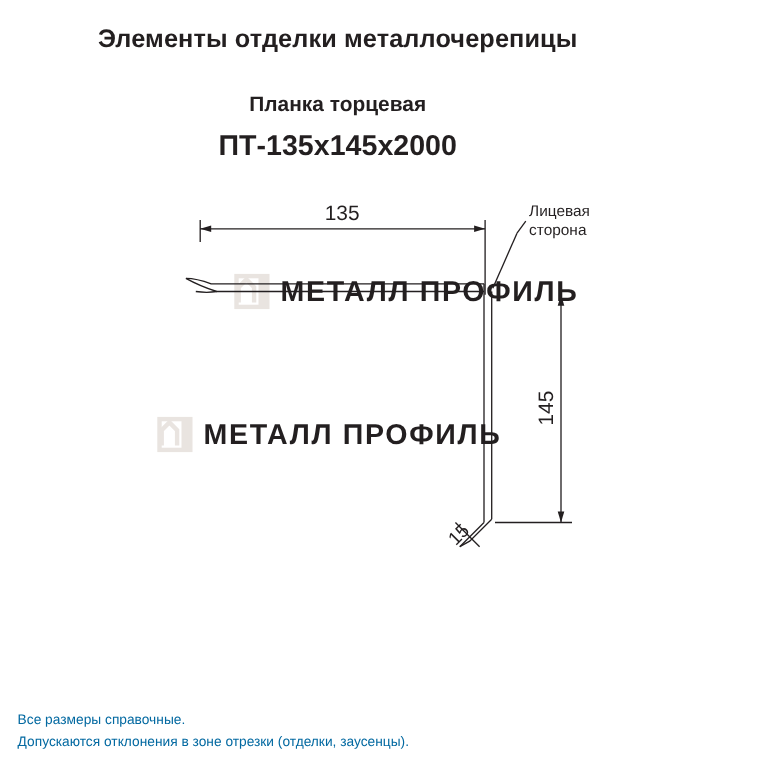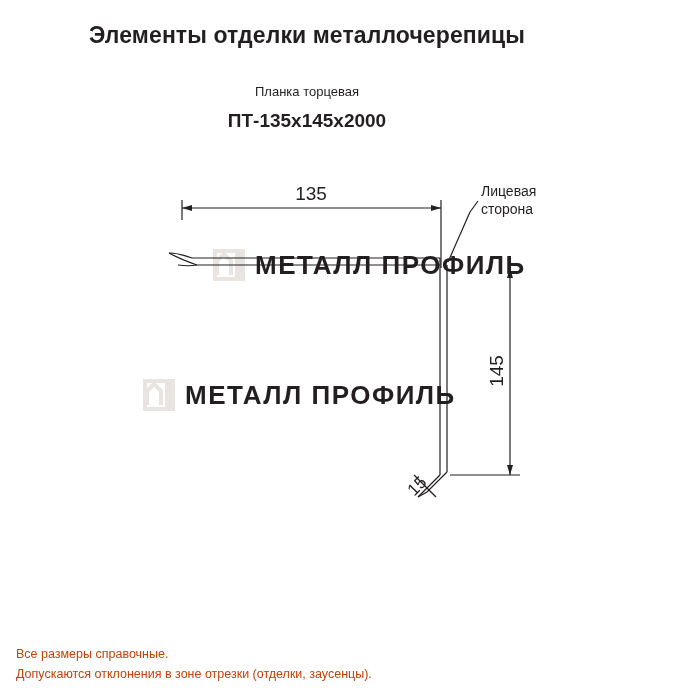--- a/index.html
+++ b/index.html
@@ -25,28 +25,28 @@
     padding-top: 22px;
   }
   .main-title {
     font-size: 23px;
     font-weight: bold;
     letter-spacing: 0.1px;
     margin: 0;
     line-height: 1.2;
   }
   .sub-title {
-    font-size: 13px;
-    font-weight: normal;
+    font-size: 19px;
+    font-weight: bold;
     margin: 0;
     padding-top: 34px;
     line-height: 1.25;
   }
   .code-title {
-    font-size: 19px;
+    font-size: 26px;
     font-weight: bold;
     margin: 0;
     padding-top: 9px;
     line-height: 1.25;
   }
   .drawing {
     position: absolute;
     left: 0;
     top: 150px;
     width: 700px;
@@ -59,21 +59,21 @@
     width: 700px;
     height: 420px;
     pointer-events: none;
   }
   .footer {
     position: absolute;
     left: 16px;
     bottom: 16px;
     font-size: 12.5px;
     line-height: 1.55;
-    color: #c2410c;
+    color: #0369a1;
   }
   .footer div {
     white-space: nowrap;
   }
   svg text {
     font-family: "Liberation Sans", sans-serif;
     fill: #231f20;
   }
 </style>
 </head>

